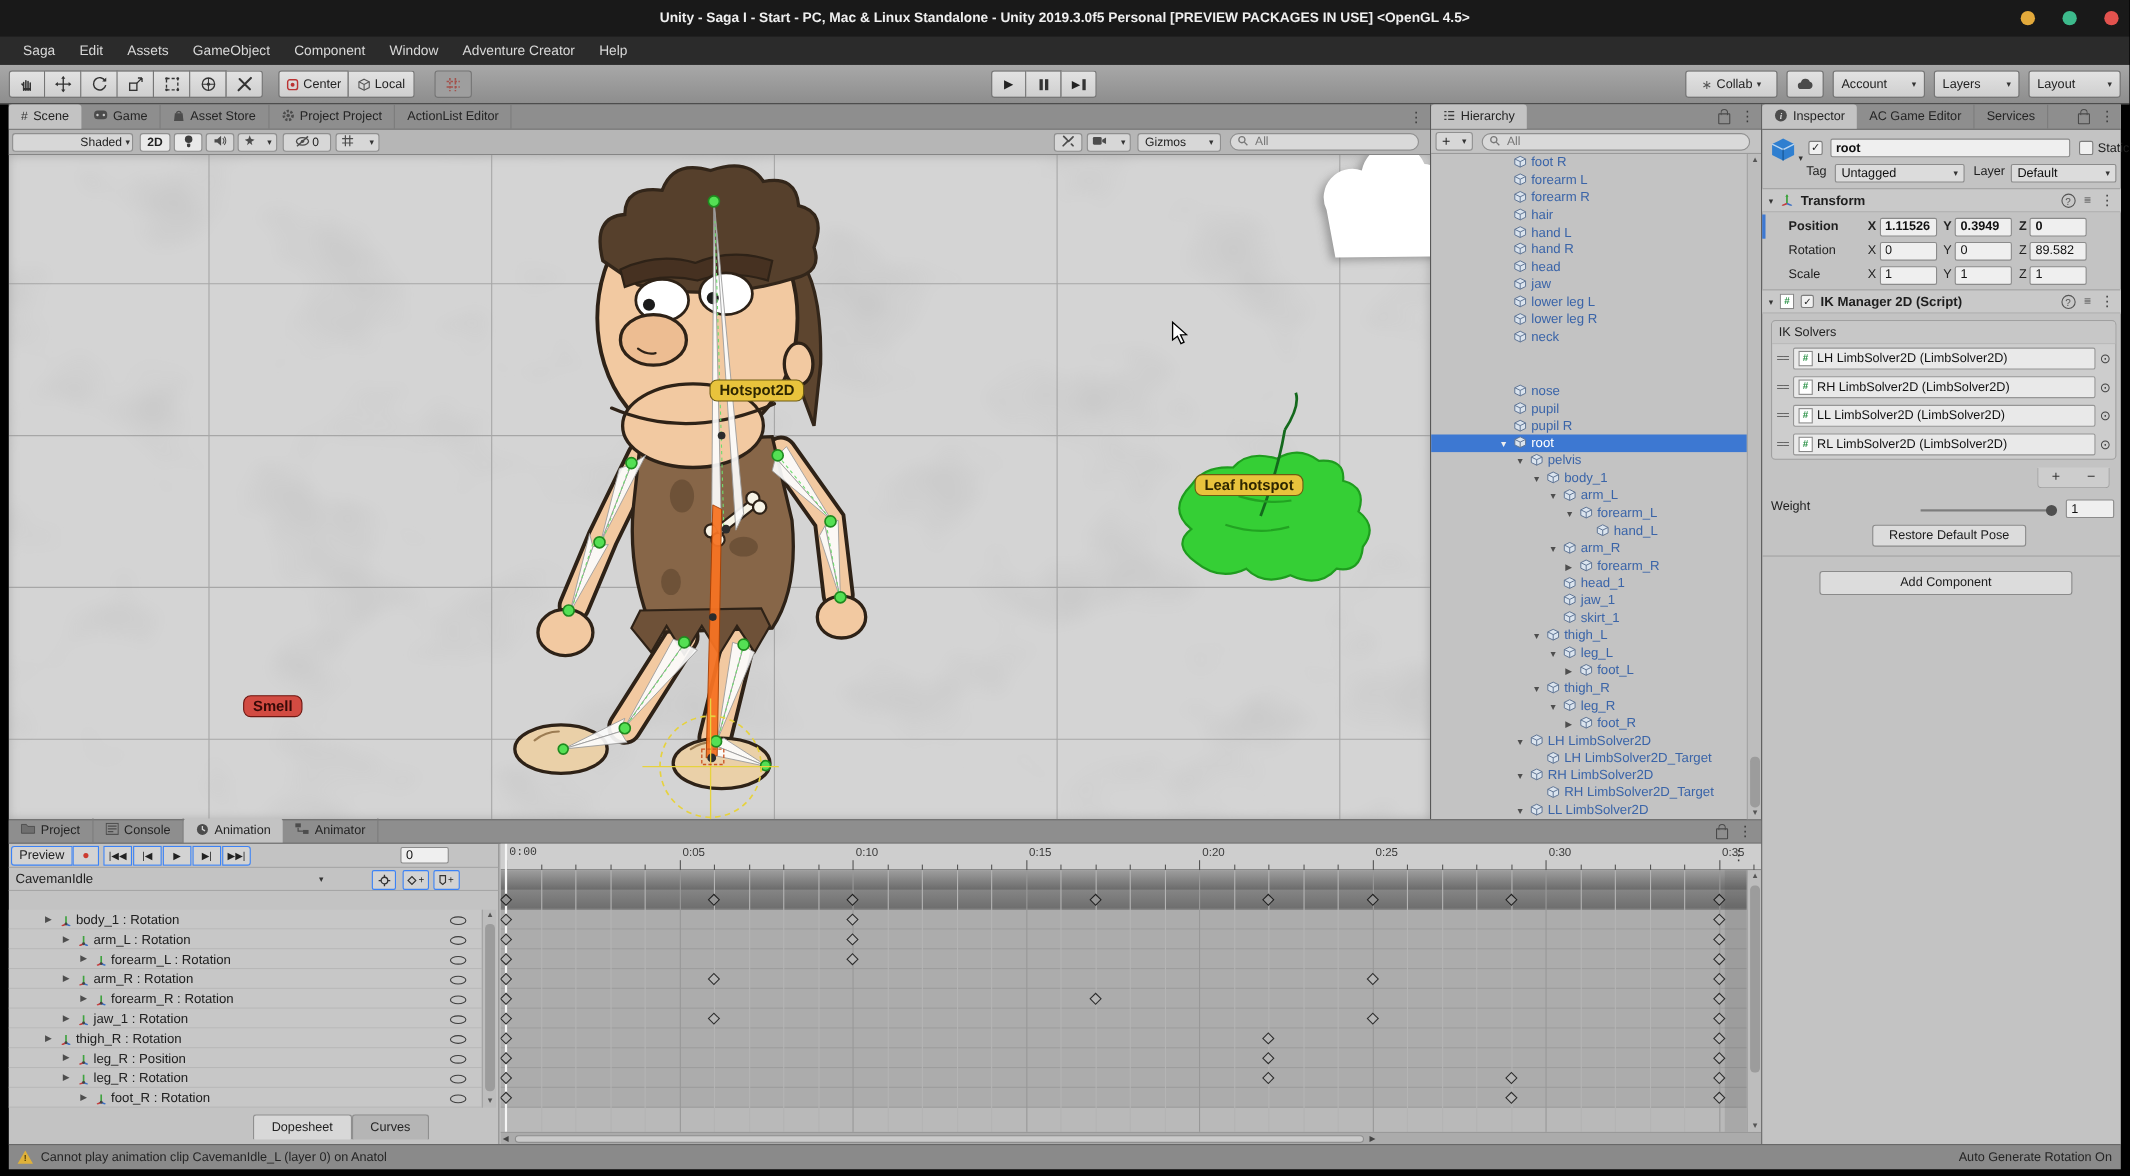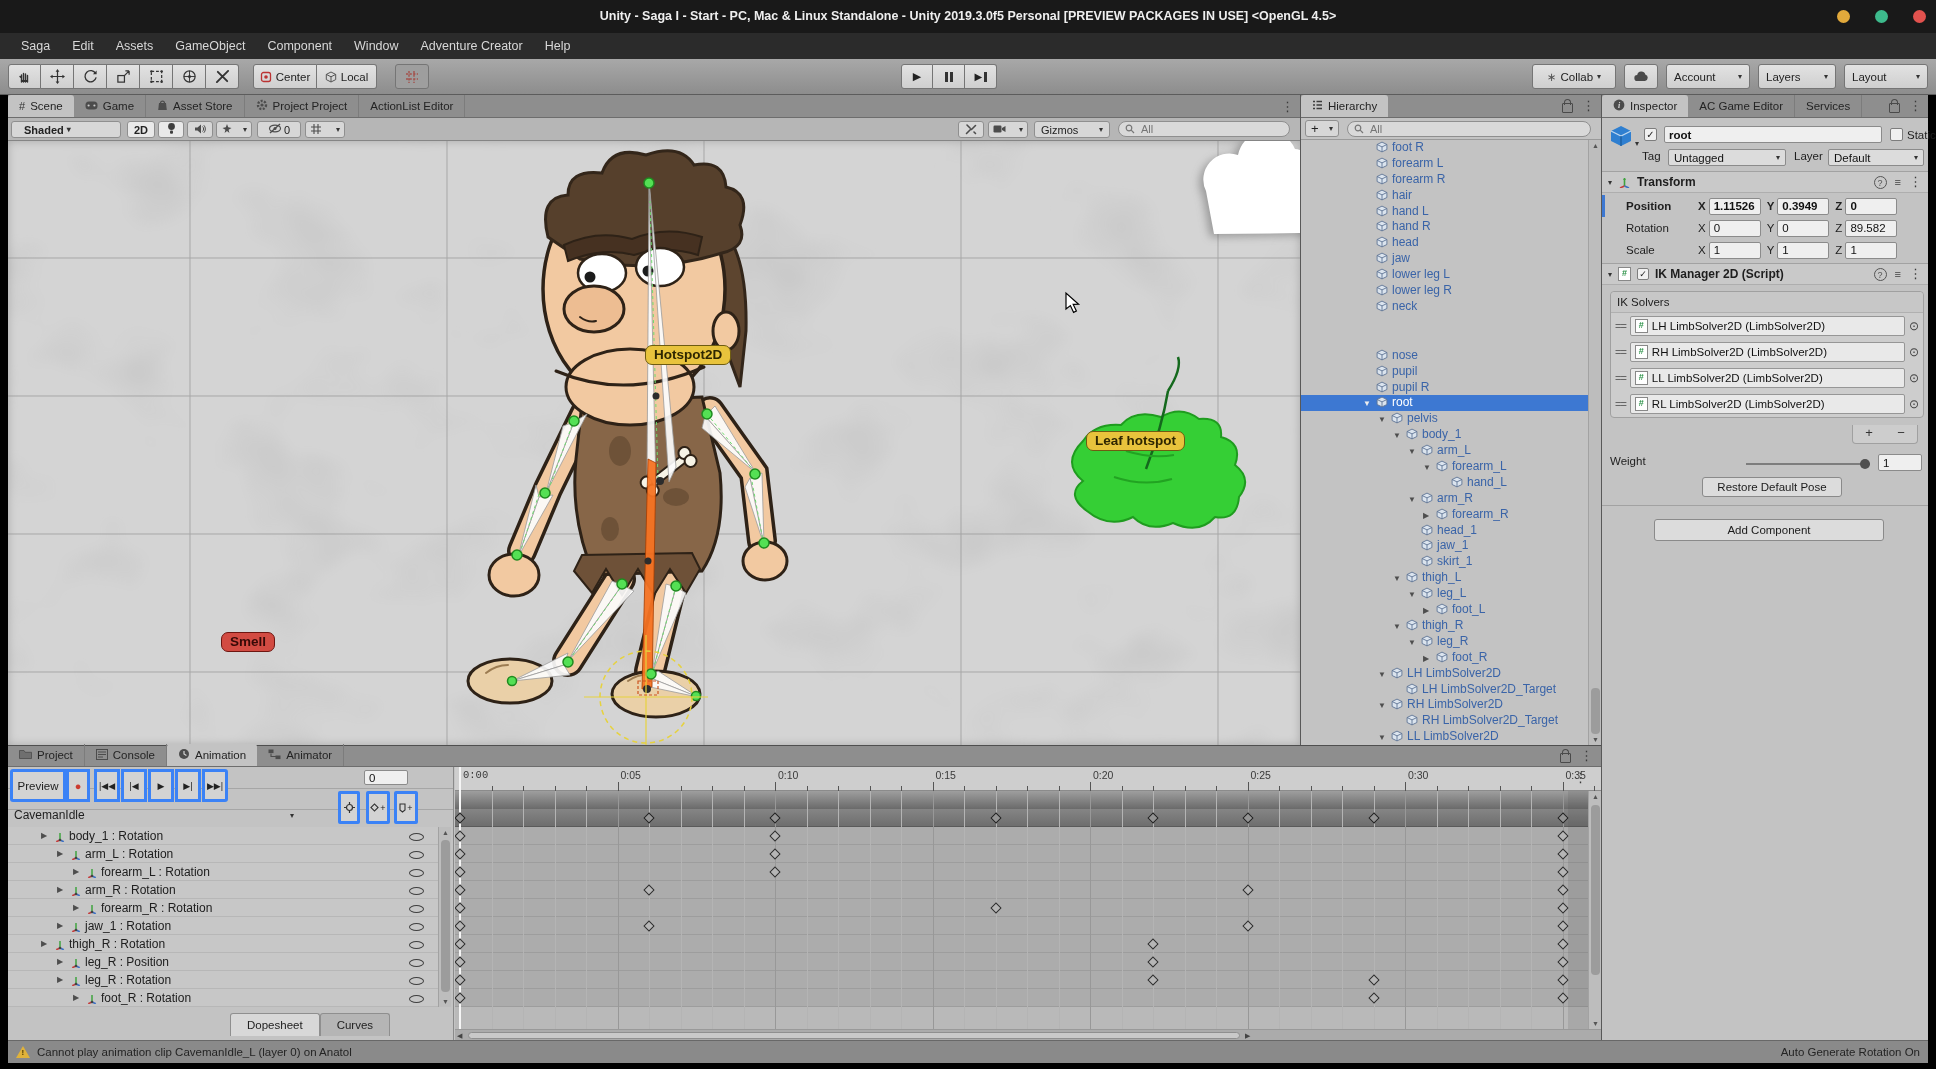--- a/index.html
+++ b/index.html
@@ -76,21 +76,21 @@
   .iktarget{color:#444;font-size:12px;}
   .plusminus{position:absolute;height:18px;width:64px;background:#cdcdcd;border:1px solid #a0a0a0;border-top:none;border-radius:0 0 4px 4px;display:flex;}
   .plusminus span{flex:1;text-align:center;line-height:16px;font-size:13px;color:#333;}
   .btn{background:#dcdcdc;border:1px solid #8a8a8a;border-radius:3px;font-size:11.5px;color:#1b1b1b;display:flex;align-items:center;justify-content:center;box-sizing:border-box;}
   .slider-track{position:absolute;height:2px;background:#7d7d7d;}
   .slider-knob{position:absolute;width:10px;height:10px;border-radius:50%;background:#4f4f4f;}
   
   .botpanel{left:8px;top:745px;width:1593px;height:295px;background:#c3c3c3;border-top:1px solid #4f4f4f;box-sizing:border-box;}
   .animleft{position:absolute;left:0;top:21px;width:446px;height:274px;border-right:1px solid #8a8a8a;box-sizing:border-box;}
   .transport{position:absolute;left:0;top:0;width:100%;height:22px;border-bottom:1px solid #a6a6a6;box-sizing:border-box;}
-  .pbtn{position:absolute;top:2px;height:33px;background:#d3d3d3;border:3px solid #3b82f6;box-sizing:border-box;display:flex;align-items:center;justify-content:center;font-size:9px;color:#222;text-align:center;}
+  .pbtn{position:absolute;top:2px;height:18px;background:#d3d3d3;border:1px solid #3b82f6;box-sizing:border-box;display:flex;align-items:center;justify-content:center;font-size:9px;color:#222;text-align:center;}
   .cliprow{position:absolute;left:0;top:22px;width:100%;height:21px;border-bottom:1px solid #a6a6a6;box-sizing:border-box;}
   .aprops{position:absolute;left:0;top:60px;width:430px;}
   .aprow{position:relative;height:18px;line-height:18px;border-bottom:1px solid #b7b7b7;box-sizing:border-box;font-size:12px;color:#202020;background:#c7c7c7;white-space:nowrap;}
   .aprow .parrow{position:absolute;top:0;font-size:8px;color:#4e4e4e;}
   .aprow .picon{display:inline-block;width:12px;height:12px;vertical-align:-2px;margin-right:3px;}
   .aprow .oval{position:absolute;right:14px;top:6px;width:13px;height:6px;border:1.5px solid #3f3f3f;border-radius:50%;}
   .bottabs{position:absolute;top:246px;height:22px;display:flex;}
   .bottab{height:22px;padding:0 16px;font-size:11.5px;display:flex;align-items:center;background:#b5b5b5;border:1px solid #8f8f8f;border-bottom:none;border-radius:3px 3px 0 0;color:#222;}
   .bottab.active{background:#d8d8d8;}
   
@@ -294,21 +294,21 @@
       </div>
       <div class="tab">
         <span>ActionList Editor</span>
       </div>
     </div>
   <div class="striptools" style="top:5px;">
       <span class="kebab">⋮</span>
     </div>
 
   <div class="scenetb">
-    <div class="stbtn" style="left:3px;width:110px;justify-content:flex-start;padding:0 12px;font-weight:bold;">
+    <div class="stbtn" style="left:3px;width:110px;justify-content:flex-end;padding:0 2px;">
       <span>Shaded</span>
         <span class="caret">▾</span>
     </div>
     <div class="stbtn toggled" style="left:119px;width:28px;font-weight:bold;">
         <span>2D</span>
       </div>
     <div class="stbtn toggled" style="left:150px;width:26px;">
       <span><svg width="11" height="13" viewBox="0 0 11 13">
             <circle cx="5.5" cy="4.5" r="3.4" fill="#3e3e3e"></circle>
             <rect x="4" y="8.4" width="3" height="3.4" rx="1" fill="#3e3e3e"></rect>
@@ -931,21 +931,21 @@
           <span style="color:#cc3b30;font-size:11px;">●</span>
         </div>
       <div class="pbtn" style="left:86px;width:26px;">|◀◀</div>
       <div class="pbtn" style="left:113px;width:26px;">|◀</div>
       <div class="pbtn" style="left:140px;width:26px;">▶</div>
       <div class="pbtn" style="left:167px;width:26px;">▶|</div>
       <div class="pbtn" style="left:194px;width:26px;border-radius:0 3px 3px 0;">▶▶|</div>
       <input class="ifield abs" style="left: 356px; top: 3px; width: 44px; height: 15px;" value="0">
     </div>
     <div class="cliprow">
-      <div class="abs" style="left:6px;top:19px;width:280px;display:flex;justify-content:space-between;align-items:center;font-size:12px;">
+      <div class="abs" style="left:6px;top:3px;width:280px;display:flex;justify-content:space-between;align-items:center;font-size:12px;">
         <span>CavemanIdle</span>
           <span class="caret">▾</span>
       </div>
       <div class="pbtn" style="left:330px;top:2px;width:22px;border-radius:2px;">
         <svg width="11" height="11" viewBox="0 0 11 11">
             <circle cx="5.5" cy="5.5" r="3" fill="none" stroke="#333" stroke-width="1.2"></circle>
             <path d="M5.5 0v2.4M5.5 8.6V11M0 5.5h2.4M8.6 5.5H11" stroke="#333" stroke-width="1.2"></path>
           </svg>
       </div>
       <div class="pbtn" style="left:358px;top:2px;width:24px;border-radius:2px;gap:1px;">

